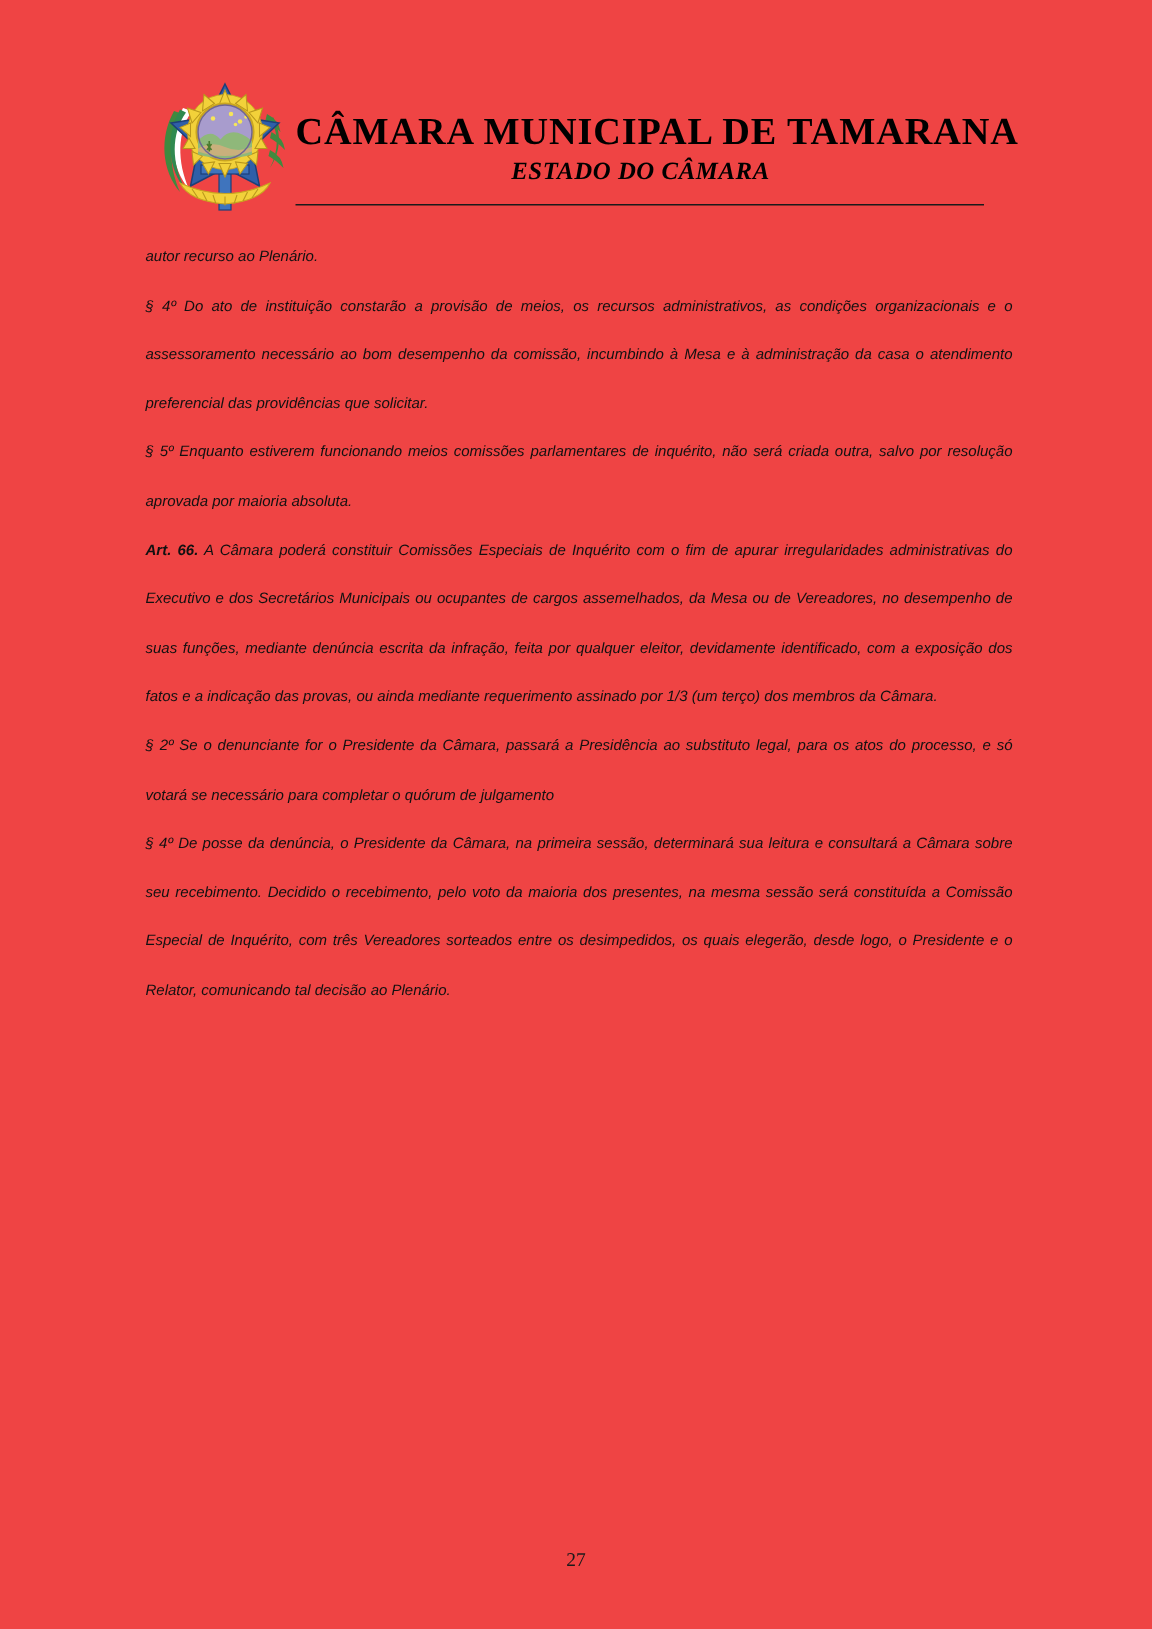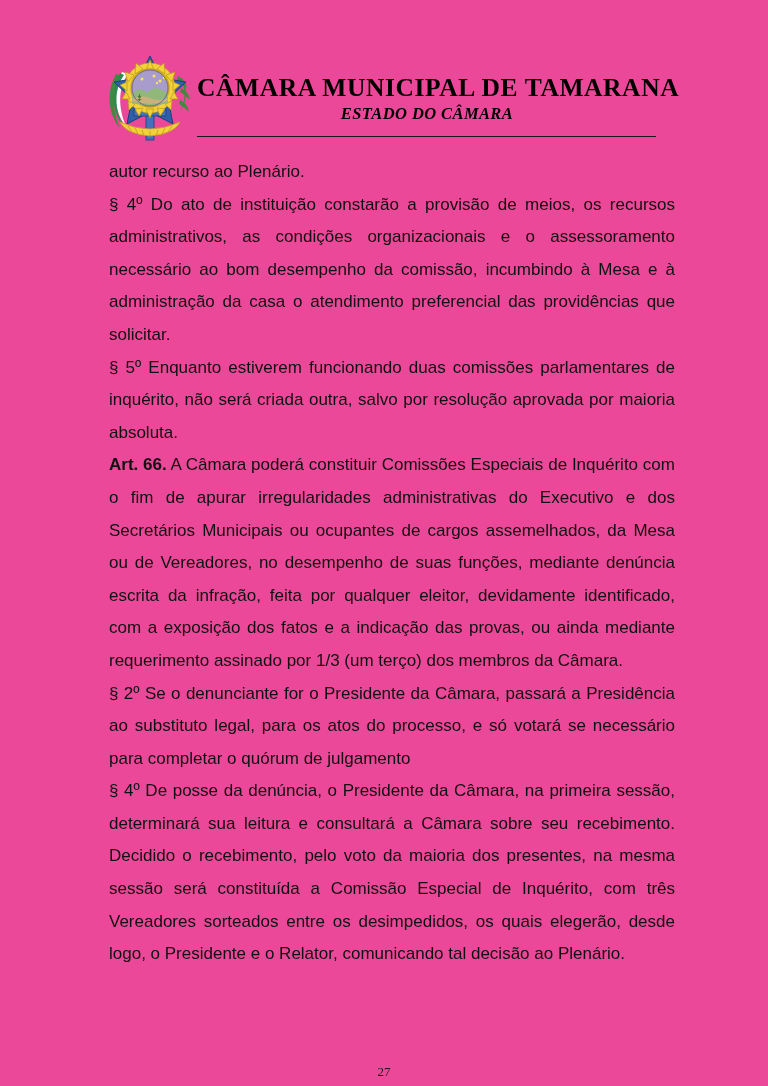--- a/index.html
+++ b/index.html
@@ -16,21 +16,21 @@
     color: #000000;
     overflow: hidden;
   }
 
   
   .page {
     position: absolute;
     inset: 0;
     width: 768px;
     height: 1086px;
-    background: #ec4899;
+    background: #ef4444;
   }
 
   
   .header {
     position: absolute;
     left: 0;
     top: 50px;
     width: 768px;
     height: 96px;
   }
@@ -77,43 +77,43 @@
   }
 
   
   .content {
     position: absolute;
     left: 97px;
     top: 156px;
     width: 578px;
   }
   .para {
-    margin: 0 0 0px 12px;
-    font-size: 17px;
+    margin: 0 0 0px 0;
+    font-size: 10px;
     line-height: 32.6px;
     text-align: justify;
     text-justify: inter-word;
     color: #111;
     -webkit-hyphens: none;
     hyphens: none;
+    font-style: italic;
   }
   .para.left { text-align: left; }
   .para b { font-weight: bold; }
 
   
   .page-number {
     position: absolute;
     left: 0;
     top: 1032px;
     width: 768px;
     text-align: center;
     font-family: "Liberation Serif", serif;
     font-size: 13px;
     color: #1a1a1a;
-    margin-top: 32px;
   }
 </style>
 </head>
 <body>
 
 <div class="page">
 
   <div class="header">
 
     <div class="crest">
@@ -191,21 +191,21 @@
     <div class="header-rule"></div>
   </div>
 
   <div class="content">
 
     <p class="para left">autor recurso ao Plenário.</p>
 
 
     <p class="para">§ 4º Do ato de instituição constarão a provisão de meios, os recursos administrativos, as condições organizacionais e o assessoramento necessário ao bom desempenho da comissão, incumbindo à Mesa e à administração da casa o atendimento preferencial das providências que solicitar.</p>
 
-    <p class="para">§ 5º Enquanto estiverem funcionando duas comissões parlamentares de inquérito, não será criada outra, salvo por resolução aprovada por maioria absoluta.</p>
+    <p class="para">§ 5º Enquanto estiverem funcionando meios comissões parlamentares de inquérito, não será criada outra, salvo por resolução aprovada por maioria absoluta.</p>
 
 
     <p class="para"><b>Art. 66.</b><span> A Câmara poderá constituir Comissões Especiais de Inquérito com o fim de apurar irregularidades administrativas do Executivo e dos Secretários Municipais ou ocupantes de cargos assemelhados, da Mesa ou de Vereadores, no desempenho de suas funções, mediante denúncia escrita da infração, feita por qualquer eleitor, devidamente identificado, com a exposição dos fatos e a indicação das provas, ou ainda mediante requerimento assinado por 1/3 (um terço) dos membros da Câmara.</span></p>
 
 
     <p class="para">§ 2º Se o denunciante for o Presidente da Câmara, passará a Presidência ao substituto legal, para os atos do processo, e só votará se necessário para completar o quórum de julgamento</p>
 
 
     <p class="para">§ 4º De posse da denúncia, o Presidente da Câmara, na primeira sessão, determinará sua leitura e consultará a Câmara sobre seu recebimento. Decidido o recebimento, pelo voto da maioria dos presentes, na mesma sessão será constituída a Comissão Especial de Inquérito, com três Vereadores sorteados entre os desimpedidos, os quais elegerão, desde logo, o Presidente e o Relator, comunicando tal decisão ao Plenário.</p>
 

